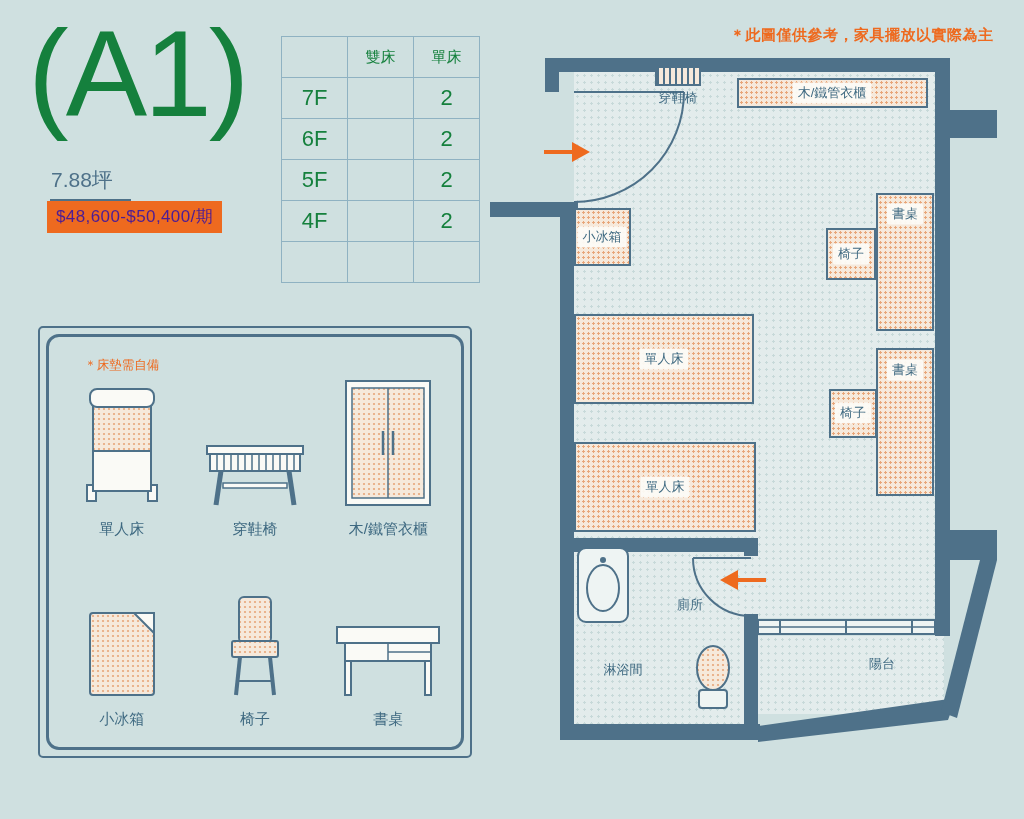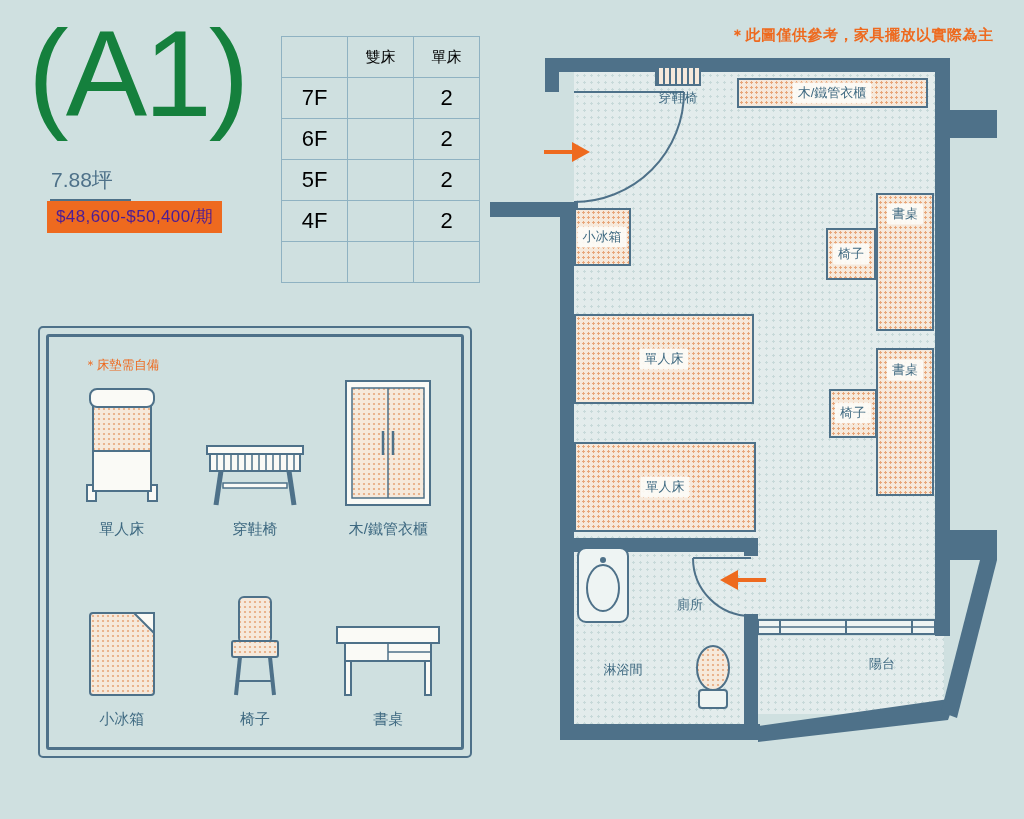--- a/index.html
+++ b/index.html
@@ -11,25 +11,25 @@
   }
   .abs{position:absolute;}
   
   .unit-title{left:28px;top:10px;font-size:122px;line-height:1.05;font-weight:300;letter-spacing:-3px;color:#15803d;}
   .unit-area{left:50px;top:166px;font-size:21px;border-bottom:2px solid #4e7189;padding:0 18px 5px 1px;text-align:right;}
   .unit-price{left:47px;top:201px;background:#ee6a1f;color:#4c1d95;font-size:17px;padding:4px 9px 5px;letter-spacing:.4px;}
   .disclaimer{left:730px;top:26px;font-size:15px;color:#ee6a1f;letter-spacing:.5px;font-weight:bold;}
   
   .avail-table{left:281px;top:36px;display:grid;grid-template-columns:66px 66px 66px;grid-auto-rows:41px;
     border-top:1.5px solid #8fb2c2;border-left:1.5px solid #8fb2c2;background:transparent;}
-  .tc{border-right:1.5px solid #8fb2c2;border-bottom:1.5px solid #8fb2c2;display:flex;align-items:center;justify-content:center;font-size:22px;color:#000000;}
+  .tc{border-right:1.5px solid #8fb2c2;border-bottom:1.5px solid #8fb2c2;display:flex;align-items:center;justify-content:center;font-size:22px;color:#15803d;}
   .tc.th{font-size:15px;}
   
   .legend{left:38px;top:326px;width:434px;height:432px;border:2px solid #4e7189;border-radius:5px;padding:6px;box-sizing:border-box;}
-  .legend-inner{border:3px solid #4e7189;border-radius:3px;width:100%;height:100%;box-sizing:border-box;
+  .legend-inner{border:3px solid #4e7189;border-radius:13px;width:100%;height:100%;box-sizing:border-box;
     display:grid;grid-template-columns:1fr 1fr 1fr;grid-template-rows:1fr 1fr;padding:16px 6px 14px;}
   .lcell{display:flex;flex-direction:column;align-items:center;justify-content:flex-end;gap:11px;padding-bottom:4px;}
   .llabel{font-size:15px;color:#3e6981;white-space:nowrap;}
   .lnote{font-size:12.5px;color:#ee6a1f;margin-bottom:2px;}
   
   .plan{left:486px;top:48px;width:534px;height:728px;}
   .floor{position:absolute;background-color:#e3ecec;
     background-image:radial-gradient(#c7d9d9 1px, transparent 1.1px);background-size:7px 7px;z-index:1;}
   .plan svg.blueprint{position:absolute;left:0;top:0;z-index:2;}
   .furn{position:absolute;z-index:3;box-sizing:border-box;border:2px solid #4e7189;

